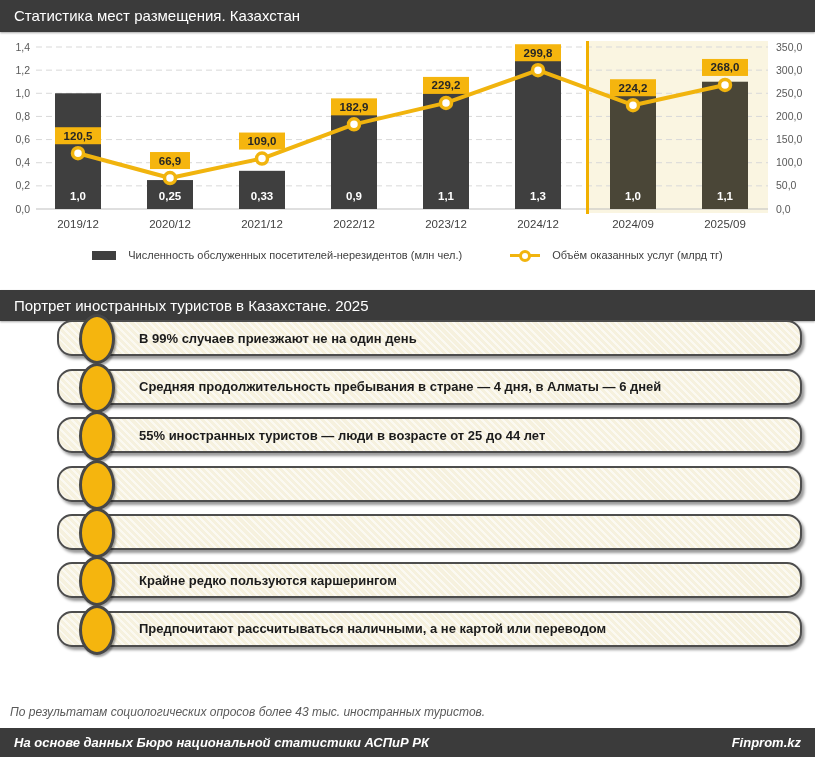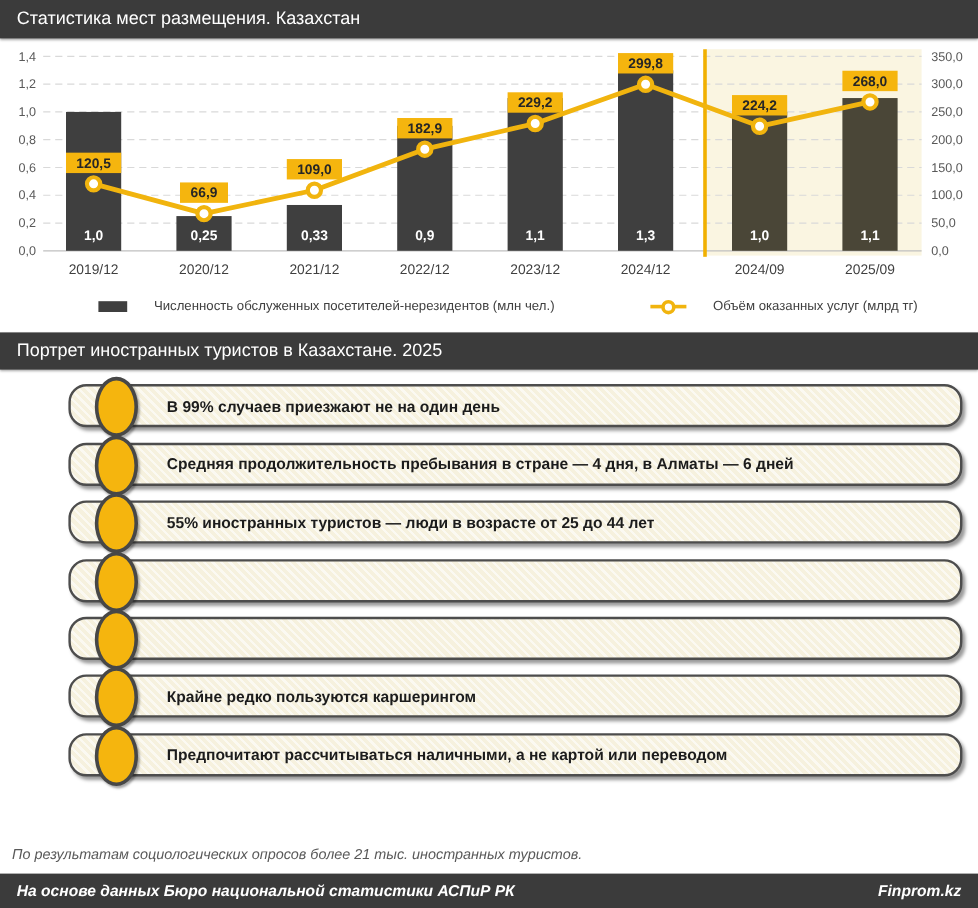--- a/index.html
+++ b/index.html
@@ -6,28 +6,28 @@
   .poster{
     position:relative;width:815px;height:757px;background:#ffffff;overflow:hidden;
     font-family:"Liberation Sans", sans-serif;
   }
   .bar-header{
     position:absolute;left:0;width:815px;height:32px;background:#3b3b3b;color:#ffffff;
     font-size:15px;font-weight:normal;line-height:32px;padding-left:14px;box-sizing:border-box;
     box-shadow:0 1px 2px rgba(0,0,0,.35);
   }
   #header1{top:0;}
-  #header2{top:277px;height:31px;line-height:31px;}
+  #header2{top:290px;height:31px;line-height:31px;}
   #chart-svg{position:absolute;top:32px;left:0;}
   .legend{
     position:absolute;top:246px;left:0;width:815px;height:18px;
     display:flex;justify-content:center;align-items:center;gap:48px;
     font-size:11px;color:#404040;
   }
-  .legend-item{display:flex;align-items:center;gap:22px;margin-left:32px;}
+  .legend-item{display:flex;align-items:center;gap:12px;}
   .legend-swatch{width:24px;height:9px;background:#3f3f3f;}
   .legend-line{position:relative;width:30px;height:12px;}
   .legend-line .seg{position:absolute;top:4.5px;left:0;width:30px;height:3px;background:#f1b40e;}
   .legend-line .dot{
     position:absolute;top:1px;left:9px;width:6px;height:6px;border-radius:50%;
     background:#ffffff;border:3px solid #f1b40e;
   }
   .facts{position:absolute;top:308px;left:12px;width:790px;}
   .fact{
     position:relative;height:36px;margin-top:12.4px;border:2px solid #4d4d4d;border-radius:15px;
@@ -185,20 +185,20 @@
     <span class="fact-ellipse"></span>
     <span class="fact-text">Крайне редко пользуются каршерингом</span>
   </div>
 
   <div class="fact">
     <span class="fact-ellipse"></span>
     <span class="fact-text">Предпочитают рассчитываться наличными, а не картой или переводом</span>
   </div>
 </div>
 
-  <div class="footnote">По результатам социологических опросов более 21 тыс. иностранных туристов.</div>
+  <div class="footnote">По результатам социологических опросов более 43 тыс. иностранных туристов.</div>
 
   <div class="footer-bar">
     <span class="footer-source">На основе данных Бюро национальной статистики АСПиР РК</span>
     <span class="footer-brand">Finprom.kz</span>
   </div>
 
 </div>
 
 </body></html>

